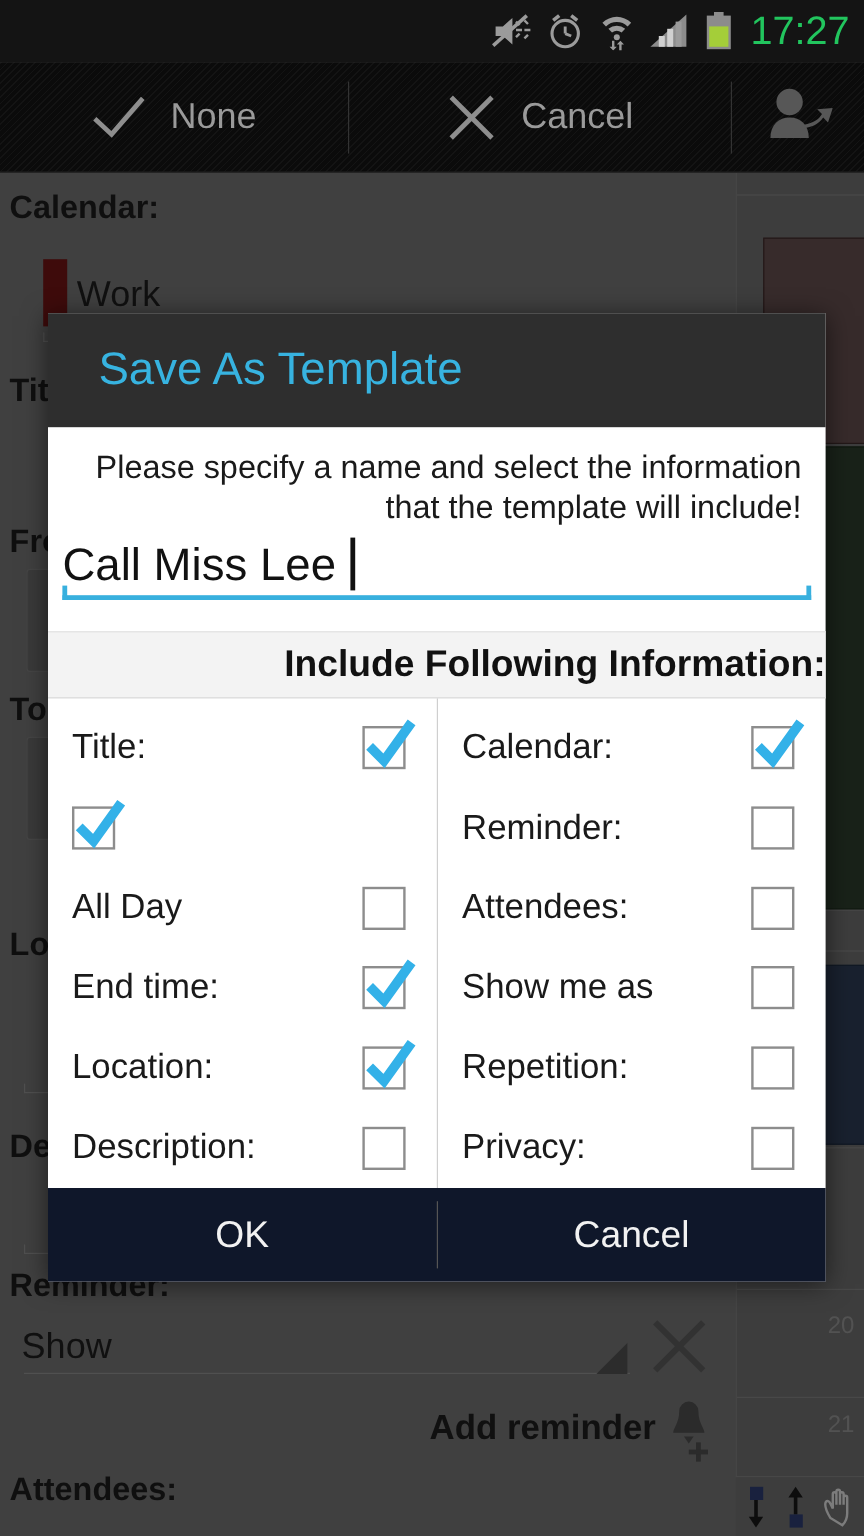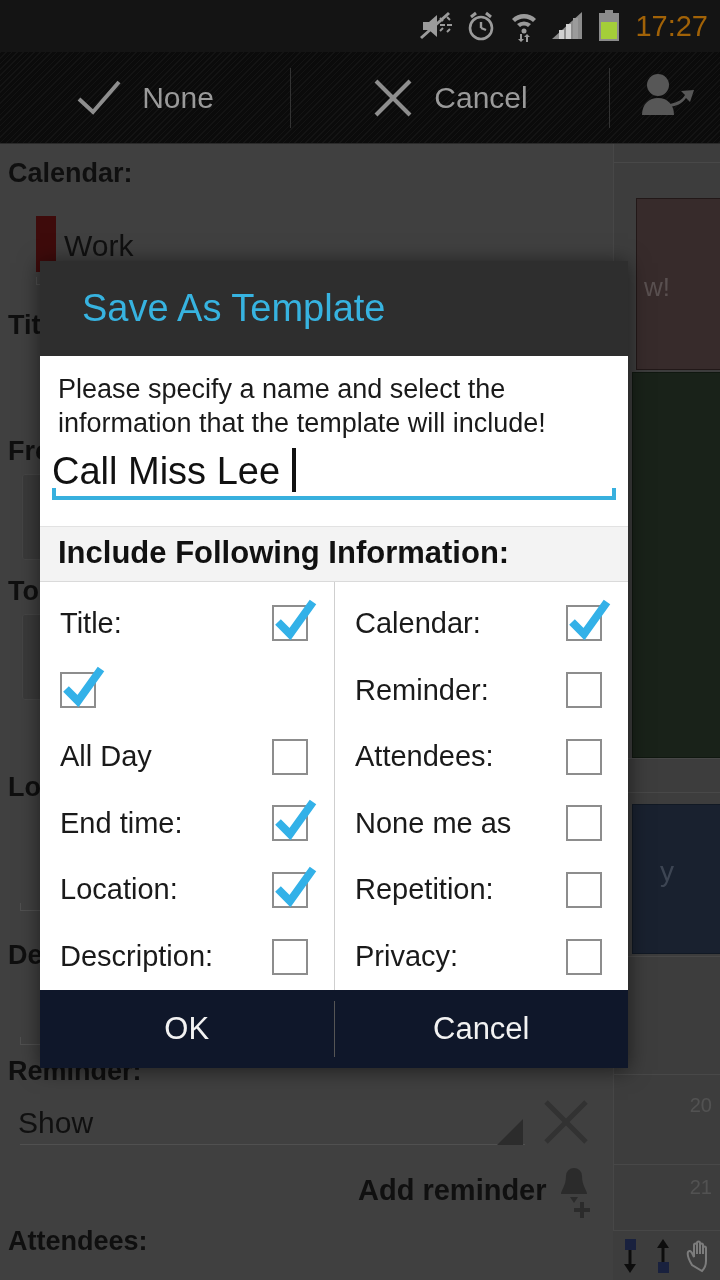--- a/index.html
+++ b/index.html
@@ -14,21 +14,21 @@
   
   .status-bar {
     position: absolute; top: 0; left: 0;
     width: 720px; height: 52px;
     background: #141414;
     display: flex; align-items: center; justify-content: flex-end;
     padding-right: 12px;
   }
   .sb-icon { margin-left: 12px; display: flex; align-items: center; }
   .sb-time {
-    color: #a16207; font-size: 29px; letter-spacing: 0px;
+    color: #22c55e; font-size: 33px; letter-spacing: 0px;
     margin-left: 14px; font-family: "Liberation Sans", sans-serif;
   }
 
   
   .action-bar {
     position: absolute; top: 52px; left: 0;
     width: 720px; height: 92px;
     background: #0b0b0b;
     background-image: repeating-linear-gradient(135deg,
       rgba(255,255,255,0.035) 0px, rgba(255,255,255,0.035) 1px,
@@ -100,24 +100,25 @@
 
   
   .scrim {
     position: absolute; top: 0; left: 0; width: 720px; height: 1280px;
     background: rgba(0,0,0,0.42);
   }
 
   
   .dialog {
     position: absolute; left: 40px; top: 261px;
-    width: 588px; height: 807px;
+    width: 648px; height: 807px;
     background: #ffffff;
     display: flex; flex-direction: column;
     box-shadow: 0 2px 20px rgba(0,0,0,0.55);
+    text-align: right;
   }
   .dlg-header {
     height: 95px; background: #2e2e2e;
     display: flex; align-items: center;
     padding-left: 42px;
   }
   .dlg-title { color: #37b3e0; font-size: 38px; }
 
   .dlg-msg {
     padding: 16px 20px 0 18px;
@@ -438,21 +439,21 @@
             
           </span>
         </div>
         <div class="cb-row">
           <span class="cb-label">Attendees:</span>
           <span class="cbx">
             
           </span>
         </div>
         <div class="cb-row">
-          <span class="cb-label">None me as</span>
+          <span class="cb-label">Show me as</span>
           <span class="cbx">
             
           </span>
         </div>
         <div class="cb-row">
           <span class="cb-label">Repetition:</span>
           <span class="cbx">
             
           </span>
         </div>

